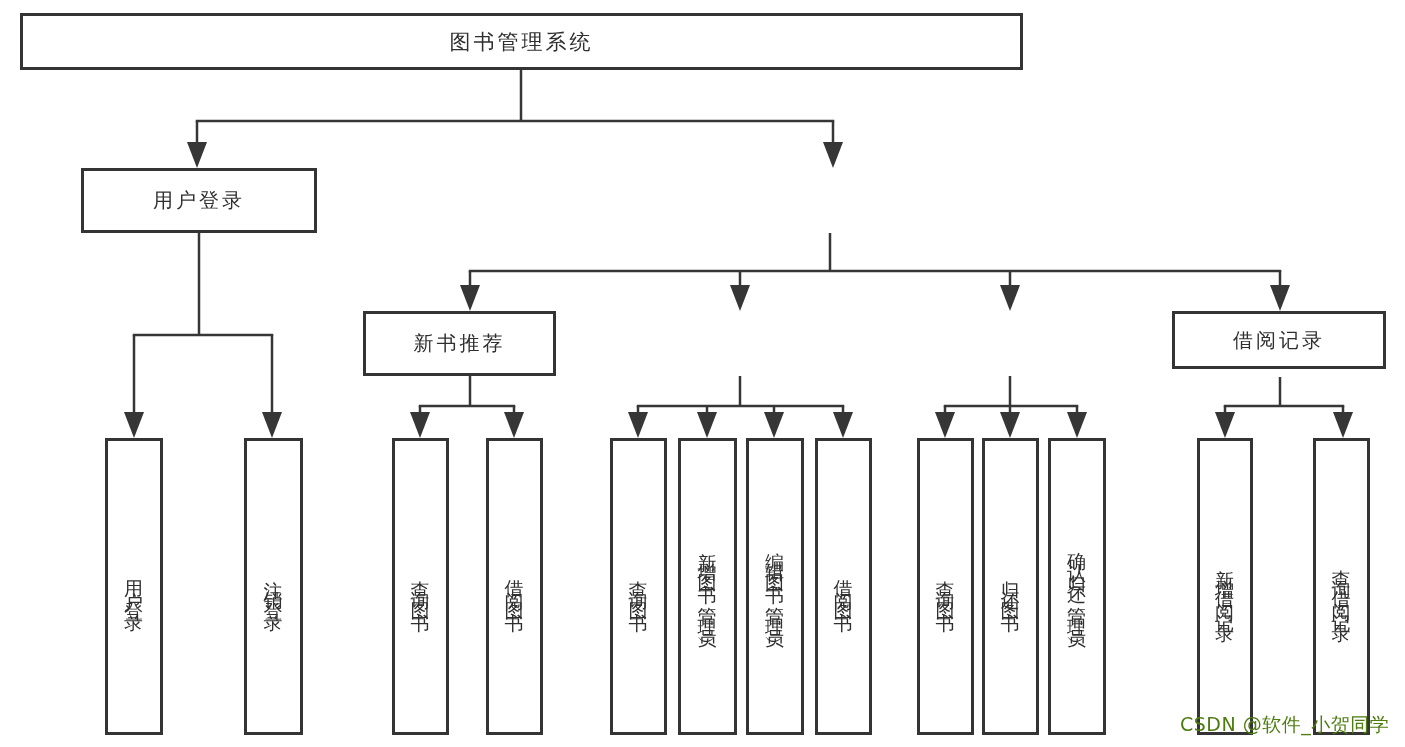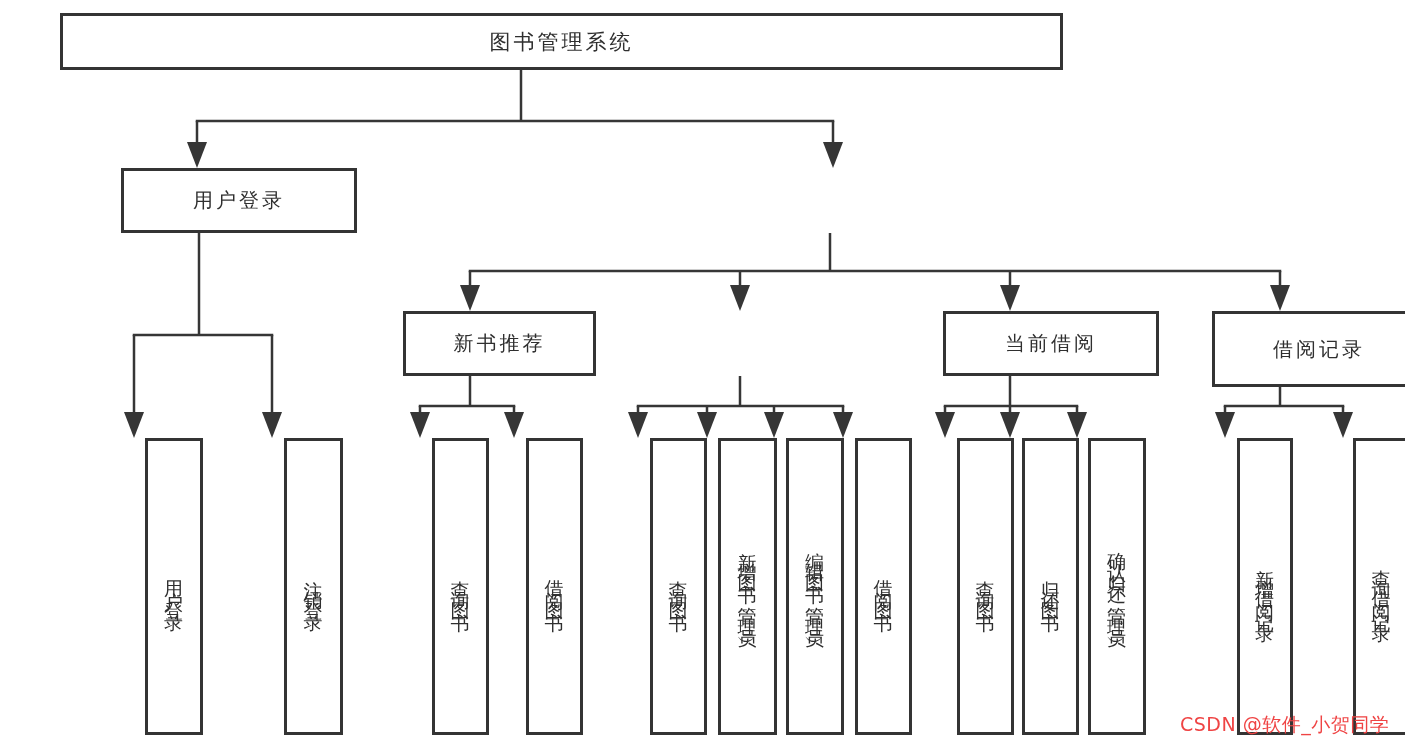--- a/index.html
+++ b/index.html
@@ -19,42 +19,41 @@
   }
   .node {
     position: absolute;
     background: #ffffff;
     border: 3px solid #343434;
     box-sizing: border-box;
     display: flex;
     align-items: center;
     justify-content: center;
     color: #2f2f2f;
-    margin-left: 40px;
   }
   .hnode .lbl {
     font-size: 20px;
     letter-spacing: 3px;
     white-space: nowrap;
   }
   .root-node .lbl { font-size: 21px; }
   .vnode .lbl {
     writing-mode: vertical-rl;
     text-orientation: mixed;
     font-size: 19px;
     line-height: 1;
     letter-spacing: 11px;
   }
   #watermark {
     position: absolute;
     left: 1180px;
     top: 712px;
     font-size: 19px;
     letter-spacing: 0.5px;
-    color: #ef4444;
+    color: #4d7c0f;
     white-space: nowrap;
     z-index: 5;
   }
 </style>
 </head>
 <body>
 
 <div id="canvas">
 
   <svg id="connectors" viewBox="0 0 1405 747" xmlns="http://www.w3.org/2000/svg">
@@ -137,24 +136,21 @@
     <span class="lbl">图书管理系统</span>
   </div>
 
   <div class="node hnode" style="left:81px;top:168px;width:236px;height:65px">
     <span class="lbl">用户登录</span>
   </div>
 
   <div class="node hnode" style="left:363px;top:311px;width:193px;height:65px">
     <span class="lbl">新书推荐</span>
   </div>
-  <div class="node hnode" style="left:903px;top:311px;width:216px;height:65px">
-    <span class="lbl">当前借阅</span>
-  </div>
-  <div class="node hnode" style="left:1172px;top:311px;width:214px;height:76px">
+  <div class="node hnode" style="left:1172px;top:311px;width:214px;height:58px">
     <span class="lbl">借阅记录</span>
   </div>
 
   <div class="node vnode" style="left:105px;top:438px;width:58px;height:297px">
     <span class="lbl">用户登录</span>
   </div>
   <div class="node vnode" style="left:244px;top:438px;width:59px;height:297px">
     <span class="lbl">注销登录</span>
   </div>
 

